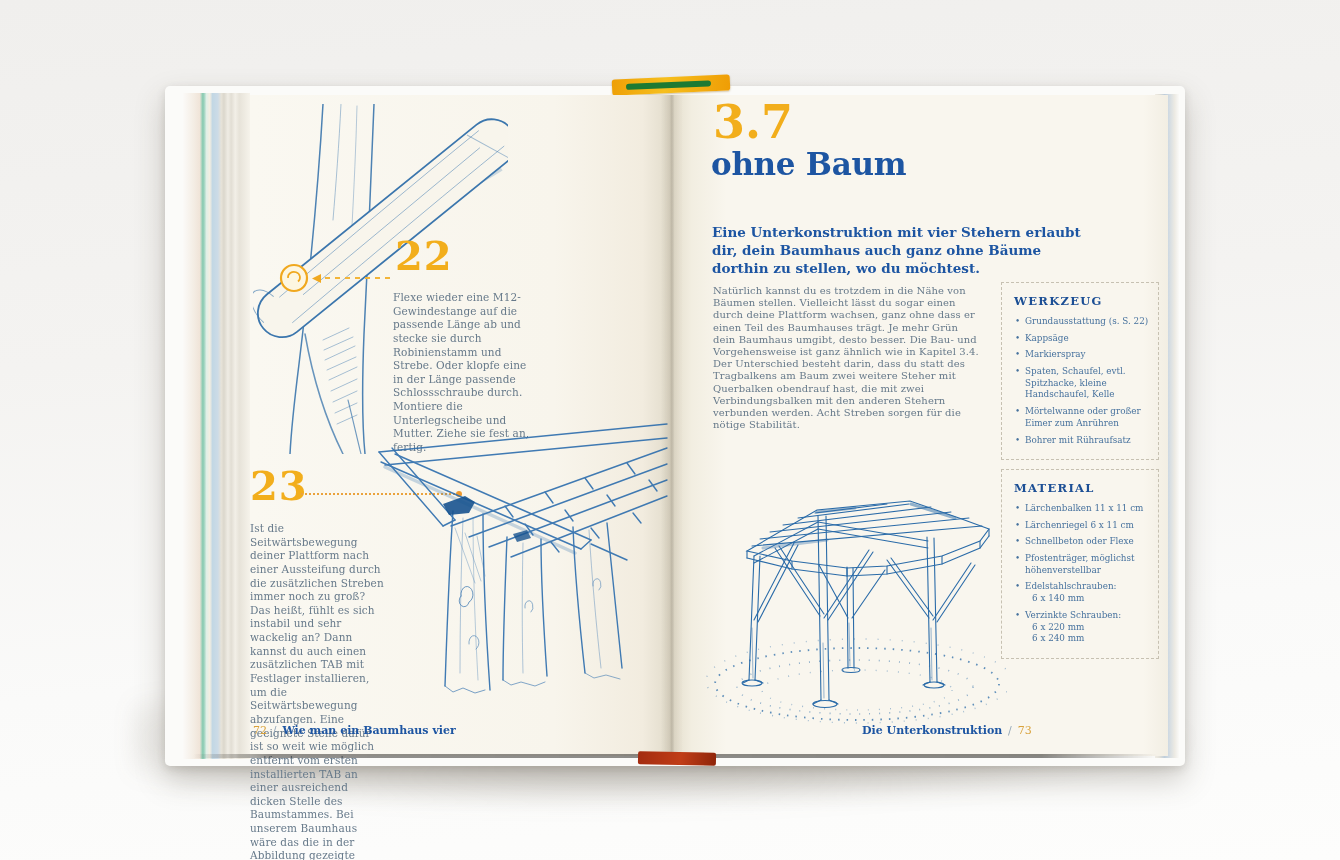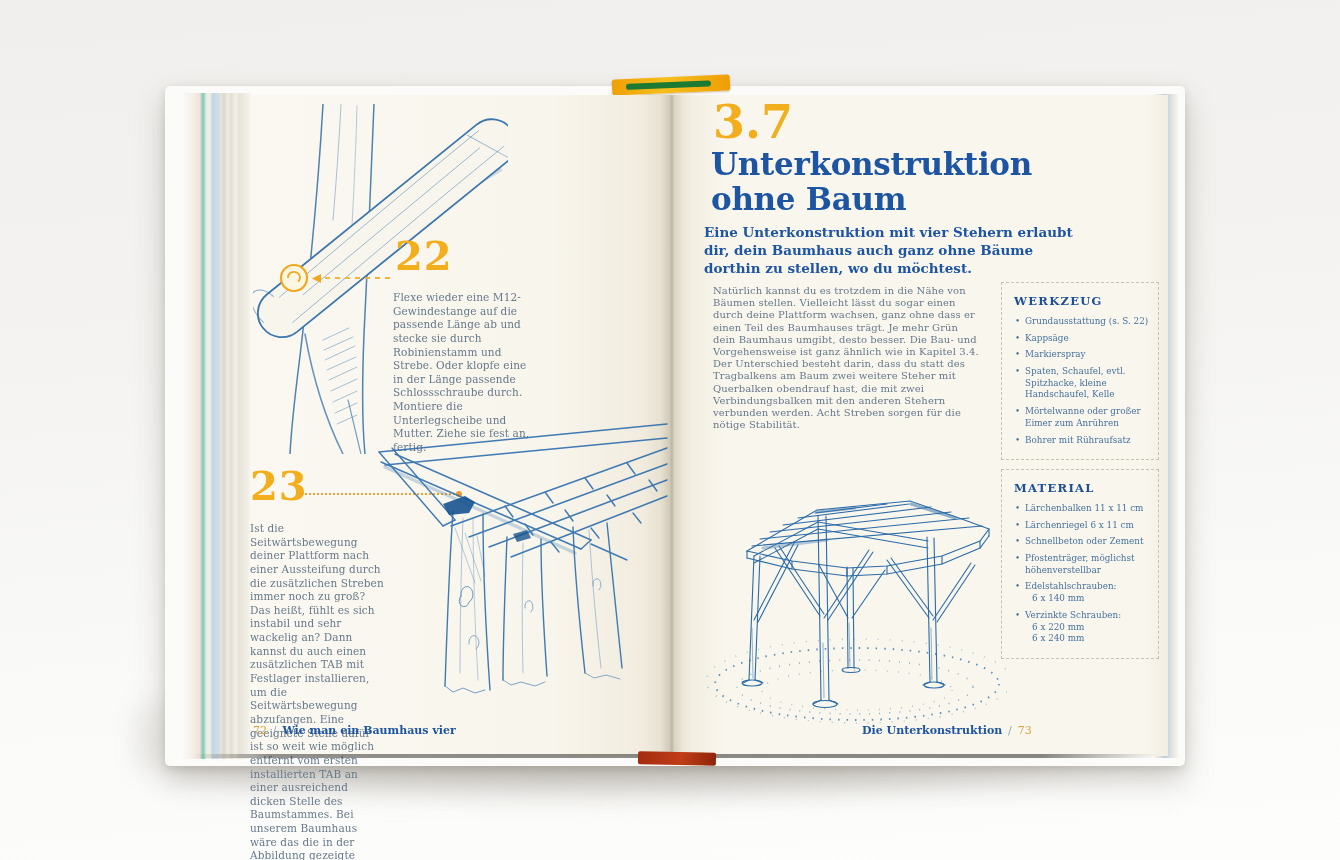--- a/index.html
+++ b/index.html
@@ -34,21 +34,21 @@
     transform:rotate(1.2deg);background:linear-gradient(95deg,#a32c10 0%,#c03d17 55%,#8e2409 100%);}
 
   
   .step-num{position:absolute;font:700 40px/1 "DejaVu Serif","Liberation Serif",serif;color:#F2AE1C;letter-spacing:1px;}
   .step-text{position:absolute;font:400 10.5px/1.3 "DejaVu Serif","Liberation Serif",serif;color:#66798A;letter-spacing:.1px;}
   .leader-23{position:absolute;left:51px;top:398px;width:158px;border-top:2px dotted #eaa23c;}
   .leader-23 .dot{position:absolute;right:-3px;top:-4px;width:6px;height:6px;border-radius:50%;background:#ef9a2e;display:block;}
   .sec-num{position:absolute;left:41px;top:4px;font:700 46px/1 "DejaVu Serif","Liberation Serif",serif;color:#F2AE1C;}
   .sec-title{position:absolute;left:39px;top:52px;width:440px;
     font:700 31px/1.12 "DejaVu Serif","Liberation Serif",serif;color:#1D55A2;letter-spacing:-.3px;}
-  .standfirst{position:absolute;left:32px;top:129px;width:372px;
+  .standfirst{position:absolute;left:40px;top:129px;width:372px;
     font:700 13.5px/1.32 "DejaVu Serif","Liberation Serif",serif;color:#1D55A2;}
   .body-text{position:absolute;left:41px;top:190px;width:268px;
     font:400 10px/1.22 "DejaVu Serif","Liberation Serif",serif;color:#66798A;letter-spacing:.1px;}
   .info-box{position:absolute;width:158px;border:1px dashed #c7c1b2;padding:11px 9px 8px 12px;box-sizing:border-box;}
   .info-box h4{margin:0 0 8px 0;font:700 11.5px "DejaVu Serif","Liberation Serif",serif;letter-spacing:1.3px;color:#1C4F95;}
   .info-box ul{list-style:none;margin:0;padding:0;}
   .info-box li{position:relative;padding-left:11px;margin-bottom:5px;
     font:400 8.8px/1.33 "DejaVu Serif","Liberation Serif",serif;color:#47729E;}
   .info-box li::before{content:"\2022";position:absolute;left:1px;top:0;color:#47729E;}
   .info-box .sub{display:block;padding-left:7px;}
@@ -158,21 +158,20 @@
         <span class="pg">72</span>
         <span class="sep">/</span>
         <span>Wie man ein Baumhaus vier</span>
       </div>
     </div>
 
     <div class="page page-right">
 
       <div class="sec-num">3.7</div>
       <div class="sec-title">
-        <div>Unterkonstruktion</div>
         <div>ohne Baum</div>
       </div>
       <div class="standfirst">Eine Unterkonstruktion mit vier Stehern erlaubt dir, dein Baumhaus auch ganz ohne Bäume dorthin zu stellen, wo du möchtest.</div>
       <div class="body-text">Natürlich kannst du es trotzdem in die Nähe von Bäumen stellen. Vielleicht lässt du sogar einen durch deine Plattform wachsen, ganz ohne dass er einen Teil des Baumhauses trägt. Je mehr Grün dein Baumhaus umgibt, desto besser. Die Bau- und Vorgehensweise ist ganz ähnlich wie in Kapitel 3.4. Der Unterschied besteht darin, dass du statt des Tragbalkens am Baum zwei weitere Steher mit Querbalken obendrauf hast, die mit zwei Verbindungsbalken mit den anderen Stehern verbunden werden. Acht Streben sorgen für die nötige Stabilität.</div>
 
       <div class="info-box" style="left:329px;top:187px;min-height:158px;">
         <h4>WERKZEUG</h4>
         <ul>
           <li>Grundausstattung (s. S. 22)</li>
           <li>Kappsäge</li>
@@ -181,21 +180,21 @@
           <li>Mörtelwanne oder großer Eimer zum Anrühren</li>
           <li>Bohrer mit Rühraufsatz</li>
         </ul>
       </div>
 
       <div class="info-box" style="left:329px;top:374px;min-height:170px;">
         <h4>MATERIAL</h4>
         <ul>
           <li><span>Lärchenbalken 11 x 11 cm</span></li>
           <li><span>Lärchenriegel 6 x 11 cm</span></li>
-          <li><span>Schnellbeton oder Zement</span></li>
+          <li><span>Schnellbeton oder Flexe</span></li>
           <li><span>Pfostenträger, möglichst höhenverstellbar</span></li>
           <li><span>Edelstahlschrauben:</span><span class="sub">6 x 140 mm</span></li>
           <li><span>Verzinkte Schrauben:</span><span class="sub">6 x 220 mm</span><span class="sub">6 x 240 mm</span></li>
         </ul>
       </div>
 
       <div class="illus" style="left:25px;top:373px;">
         <svg width="310" height="262" viewBox="0 0 310 262">
           <g stroke="#2A6BA8" fill="none" stroke-width="1.1" stroke-linecap="round">
             <path d="M50,83 L120,42 L213,33 L262,50 L292,61 L283,73 L245,88 L190,98 L150,100 L95,93 Z"></path>

